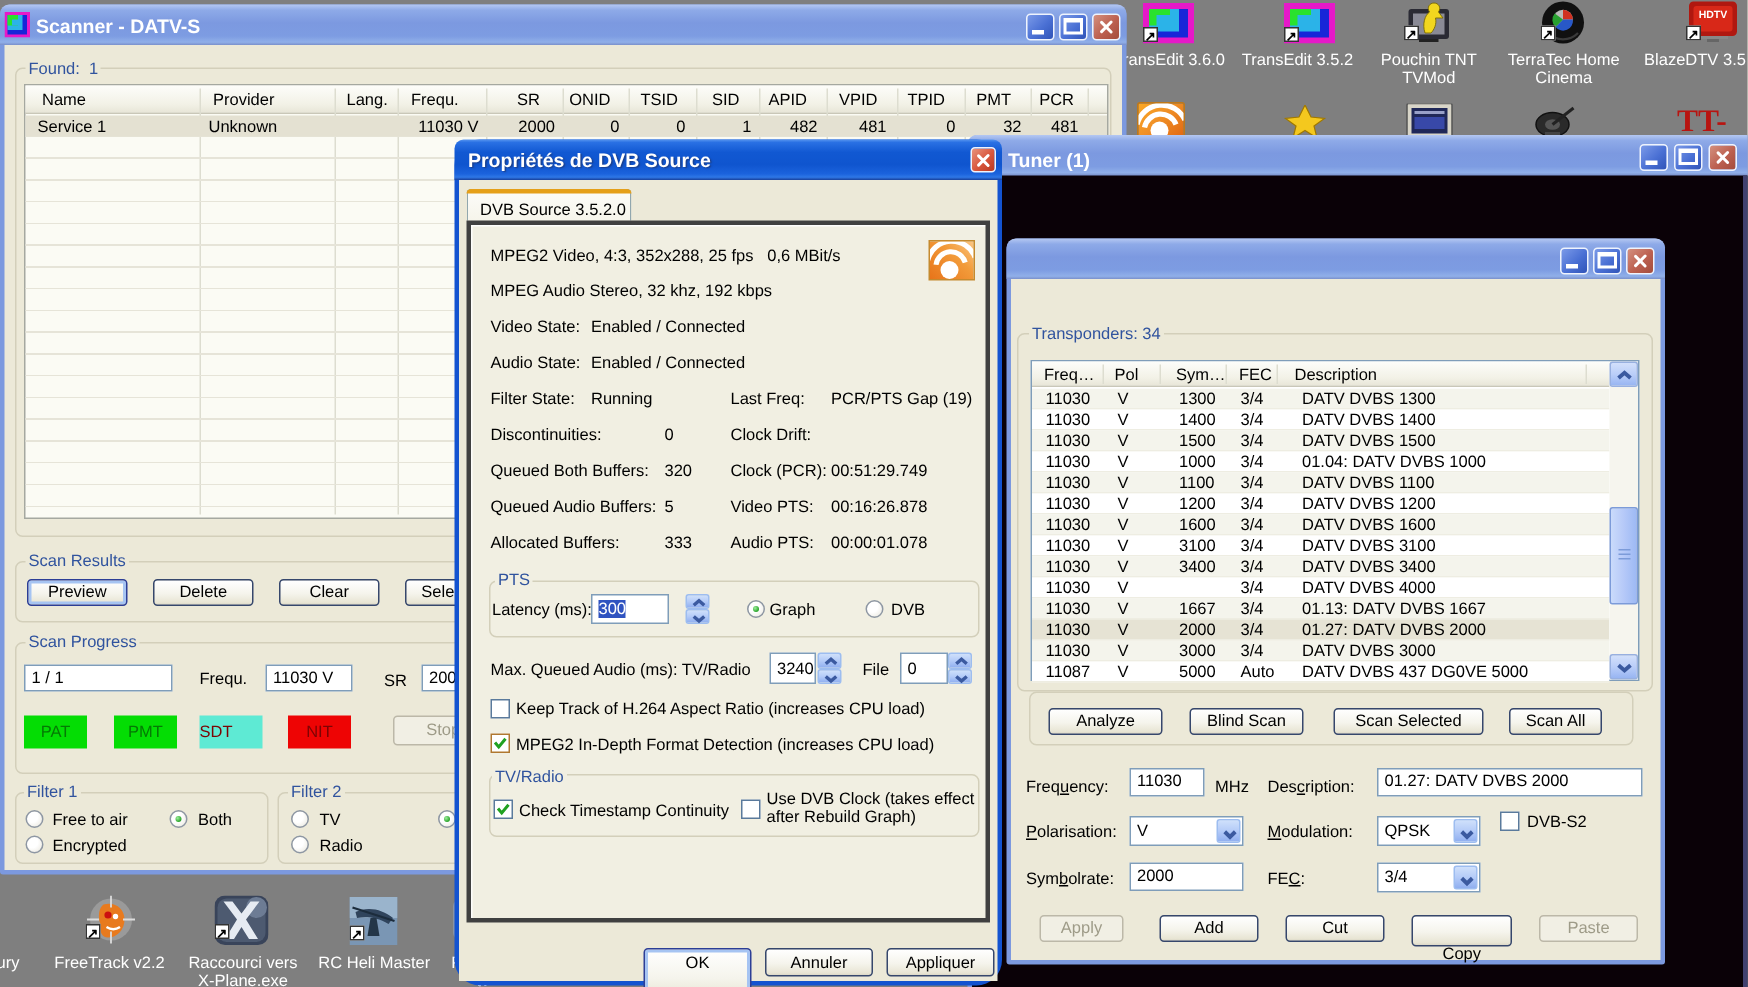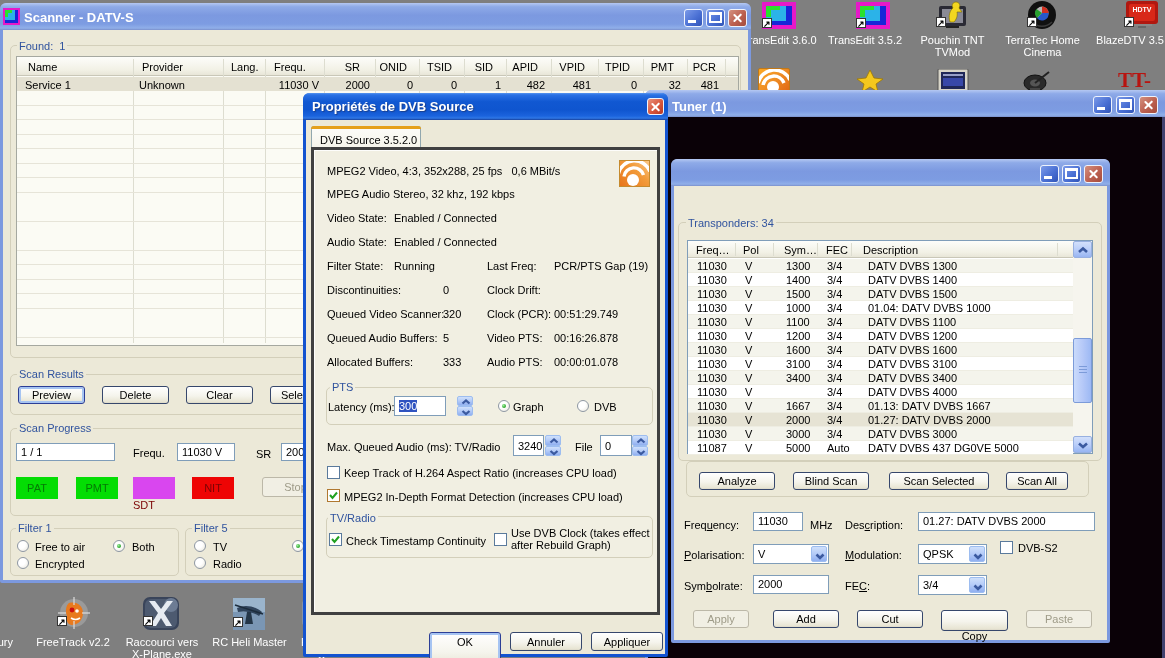--- a/index.html
+++ b/index.html
@@ -3,21 +3,21 @@
 <meta charset="utf-8">
 <style>
 * { margin:0; padding:0; box-sizing:border-box; }
 html,body { width:1165px; height:658px; overflow:hidden; }
 body { position:relative; background:#7f7f7f; font-family:"Liberation Sans",sans-serif; font-size:11px; color:#000; }
 .abs { position:absolute; }
 
 .win { position:absolute; border-radius:7px 7px 2px 2px; }
 .win .tb { position:absolute; left:0; right:0; top:0; height:27px; border-radius:6px 6px 0 0;
   color:#fff; font-weight:bold; font-size:13px; }
-.win.active { background:#1353d0; }
+.win.active { background:#1353d0;border-radius:17px; }
 .win.active .tb { background:linear-gradient(180deg,#5896ef 0%,#2a71e4 7%,#1158d2 32%,#0f55cf 62%,#1b63dd 85%,#2e77e6 93%,#173f9a 100%); text-shadow:1px 1px 1px #1b3f8a; }
 .win.inactive { background:#7c99df; }
 .win.inactive .tb { background:linear-gradient(180deg,#b5c8f2 0%,#8eaae8 14%,#7c99e0 45%,#7d9ce2 78%,#90afe9 93%,#7a90cb 100%); }
 .client { position:absolute; left:3px; right:3px; bottom:3px; top:27px; background:#ece9d8; }
 
 .cbtn { position:absolute; top:6px; width:19px; height:18px; border-radius:3px; border:1px solid #eef3fd; }
 .cbtn.b-min, .cbtn.b-max { background:linear-gradient(135deg,#8aa6ec 0%,#5c82de 50%,#3d63c8 100%); }
 .cbtn.b-close { background:linear-gradient(135deg,#e8937e 0%,#d8563c 55%,#b93821 100%); }
 .inactive .cbtn.b-min, .inactive .cbtn.b-max { background:linear-gradient(135deg,#7b9ae8 0%,#4a70d4 55%,#3054b8 100%); }
 .inactive .cbtn.b-close { background:linear-gradient(135deg,#d4907f 0%,#bc6050 55%,#a44c3c 100%); }
@@ -282,34 +282,34 @@
 
     <div class="grp" style="left:7px;top:398px;width:731px;height:88px;"></div>
     <div class="glab" style="left:14px;top:392px;">Scan Progress</div>
     <div class="field" style="left:13px;top:413px;width:99px;height:18px;">1 / 1</div>
     <div class="lbl" style="left:130px;top:417px;">Frequ.</div>
     <div class="field" style="left:174px;top:413px;width:58px;height:18px;">11030 V</div>
     <div class="lbl" style="left:253px;top:418px;">SR</div>
     <div class="field" style="left:278px;top:413px;width:45px;height:18px;">2000</div>
     <div class="abs" style="left:13px;top:447px;width:42px;height:22px;background:#04dd04;color:#057a05;text-align:center;padding-top:5px;">PAT</div>
     <div class="abs" style="left:73px;top:447px;width:42px;height:22px;background:#04dd04;color:#057a05;text-align:center;padding-top:5px;">PMT</div>
-    <div class="abs" style="left:130px;top:447px;width:42px;height:22px;background:#d946ef;color:#7c0404;text-align:left;padding-top:22px;">SDT</div>
+    <div class="abs" style="left:130px;top:447px;width:42px;height:22px;background:#5eead4;color:#7c0404;text-align:left;padding-top:5px;">SDT</div>
     <div class="abs" style="left:189px;top:447px;width:42px;height:22px;background:#ee0404;color:#7c0404;text-align:center;padding-top:5px;">NIT</div>
     <div class="btn dis" style="left:259px;top:447px;width:67px;height:20px;padding-top:3px;">Stop</div>
 
     <div class="grp" style="left:7px;top:498px;width:169px;height:48px;"></div>
     <div class="glab" style="left:13px;top:492px;">Filter 1</div>
     <div class="radio" style="left:14px;top:510px;"></div>
       <div class="lbl" style="left:32px;top:511px;">Free to air</div>
     <div class="radio on" style="left:110px;top:510px;"></div>
       <div class="lbl" style="left:129px;top:511px;">Both</div>
     <div class="radio" style="left:14px;top:527px;"></div>
       <div class="lbl" style="left:32px;top:528px;">Encrypted</div>
     <div class="grp" style="left:182px;top:498px;width:169px;height:48px;"></div>
-    <div class="glab" style="left:189px;top:492px;">Filter 5</div>
+    <div class="glab" style="left:189px;top:492px;">Filter 2</div>
     <div class="radio" style="left:191px;top:510px;"></div>
       <div class="lbl" style="left:210px;top:511px;">TV</div>
     <div class="radio on" style="left:289px;top:510px;"></div>
       <div class="lbl" style="left:308px;top:511px;">Both</div>
     <div class="radio" style="left:191px;top:527px;"></div>
       <div class="lbl" style="left:210px;top:528px;">Radio</div>
   </div>
 </div>
 
 <div class="win inactive" style="left:645px;top:90px;width:525px;height:575px;">
@@ -549,21 +549,21 @@
         <div class="lbl" style="left:80px;top:62px;">Enabled / Connected</div>
       <div class="lbl" style="left:13px;top:86px;">Audio State:</div>
         <div class="lbl" style="left:80px;top:86px;">Enabled / Connected</div>
       <div class="lbl" style="left:13px;top:110px;">Filter State:</div>
         <div class="lbl" style="left:80px;top:110px;">Running</div>
       <div class="lbl" style="left:173px;top:110px;">Last Freq:</div>
         <div class="lbl" style="left:240px;top:110px;">PCR/PTS Gap (19)</div>
       <div class="lbl" style="left:13px;top:134px;">Discontinuities:</div>
         <div class="lbl" style="left:129px;top:134px;">0</div>
       <div class="lbl" style="left:173px;top:134px;">Clock Drift:</div>
-      <div class="lbl" style="left:13px;top:158px;">Queued Video Scanner:</div>
+      <div class="lbl" style="left:13px;top:158px;">Queued Both Buffers:</div>
         <div class="lbl" style="left:129px;top:158px;">320</div>
       <div class="lbl" style="left:173px;top:158px;">Clock (PCR):</div>
         <div class="lbl" style="left:240px;top:158px;">00:51:29.749</div>
       <div class="lbl" style="left:13px;top:182px;">Queued Audio Buffers:</div>
         <div class="lbl" style="left:129px;top:182px;">5</div>
       <div class="lbl" style="left:173px;top:182px;">Video PTS:</div>
         <div class="lbl" style="left:240px;top:182px;">00:16:26.878</div>
       <div class="lbl" style="left:13px;top:206px;">Allocated Buffers:</div>
         <div class="lbl" style="left:129px;top:206px;">333</div>
       <div class="lbl" style="left:173px;top:206px;">Audio PTS:</div>

